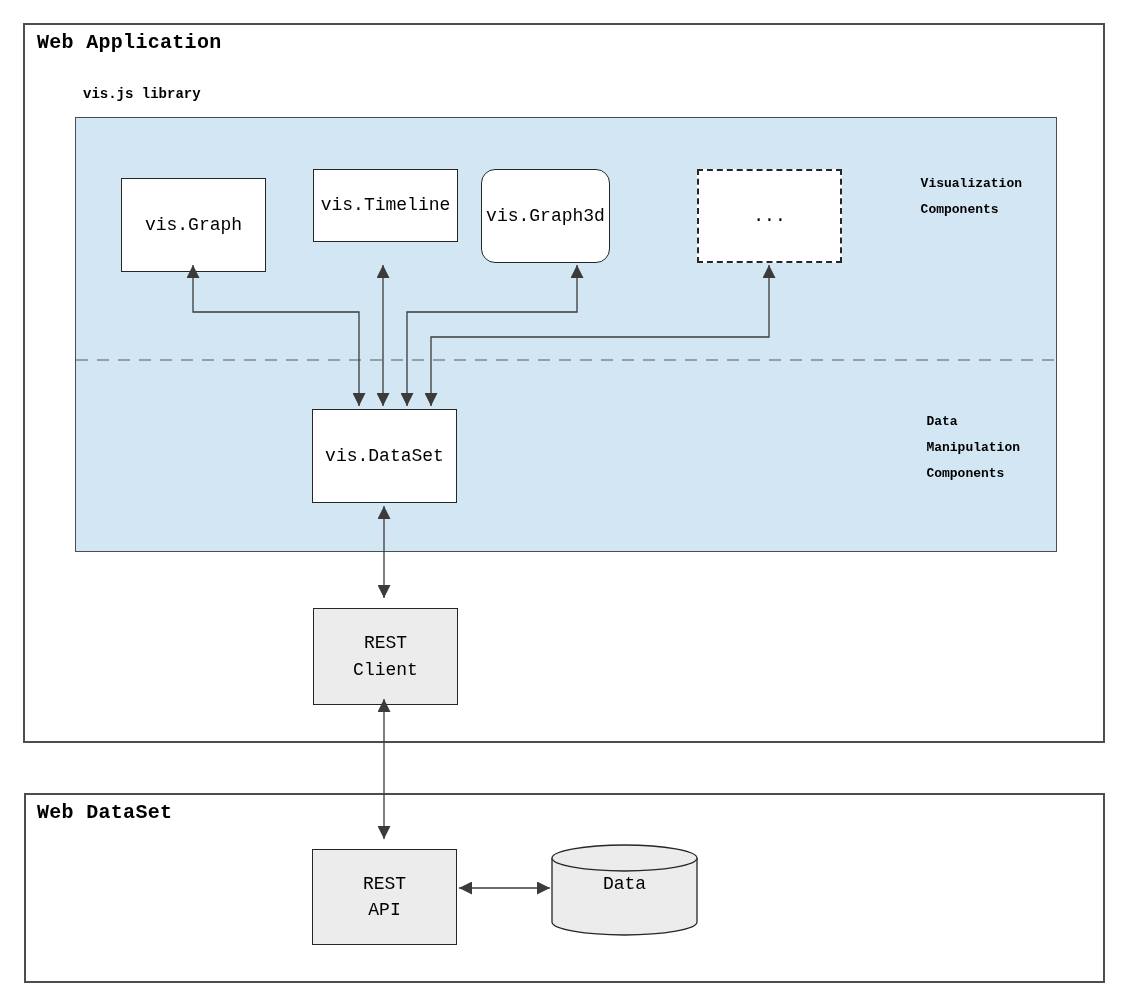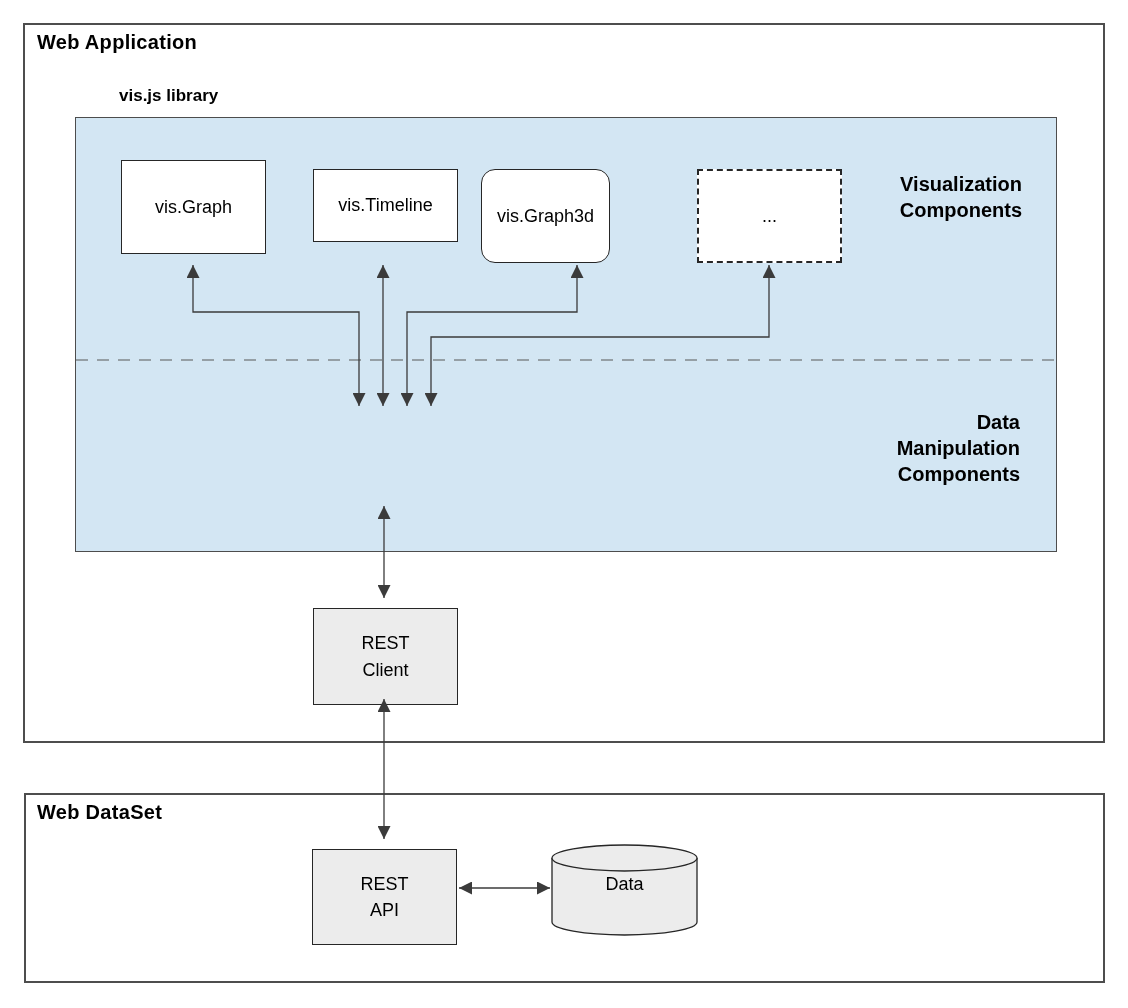--- a/index.html
+++ b/index.html
@@ -5,21 +5,21 @@
   html, body {
     margin: 0;
     padding: 0;
     background: #ffffff;
   }
   .canvas {
     position: relative;
     width: 1128px;
     height: 1008px;
     background: #ffffff;
-    font-family: Liberation Sans, sans-serif;
+    font-family: Liberation Mono, monospace;
     color: #000000;
     overflow: hidden;
   }
 
   
   .frame {
     position: absolute;
     background: #ffffff;
     border: 2px solid #4d4d4d;
     box-sizing: border-box;
@@ -36,24 +36,23 @@
   .blue-panel {
     position: absolute;
     left: 75px; top: 117px;
     width: 982px; height: 435px;
     background: #d3e6f3;
     border: 1px solid #4d4d4d;
     box-sizing: border-box;
   }
   .section-label {
     position: absolute;
-    font-size: 17px;
+    font-size: 14px;
     font-weight: bold;
     white-space: nowrap;
-    margin-left: 36px;
   }
 
   
   .node {
     position: absolute;
     box-sizing: border-box;
     background: #ffffff;
     border: 1.5px solid #262626;
     display: flex;
     align-items: center;
@@ -62,22 +61,22 @@
     font-size: 18px;
     line-height: 1.45;
     white-space: pre-line;
   }
   .node.dashed { border: 2px dashed #262626; }
   .node.gray { background: #ececec; margin-top: 8px; }
 
   
   .side-label {
     position: absolute;
-    text-align: right;
-    font-size: 20px;
+    text-align: left;
+    font-size: 13px;
     font-weight: bold;
     line-height: 26px;
     white-space: pre-line;
   }
 
   .overlay {
     position: absolute;
     left: 0; top: 0;
     pointer-events: none;
   }
@@ -94,28 +93,29 @@
 <body>
 
 <div class="canvas">
 
   <div class="frame" style="left:23px; top:23px; width:1082px; height:720px;"></div>
   <div class="frame-title" style="left:37px; top:31px;">Web Application</div>
 
   <div class="section-label" style="left:83px; top:86px;">vis.js library</div>
   <div class="blue-panel"></div>
 
-  <div class="node" style="left:121px; top:160px; width:145px; height:94px;">vis.Graph</div>
+  <div class="node" style="left:121px; top:178px; width:145px; height:94px;">vis.Graph</div>
   <div class="node" style="left:313px; top:169px; width:145px; height:73px;">vis.Timeline</div>
   <div class="node" style="left:481px; top:169px; width:129px; height:94px;border-radius:14px;">vis.Graph3d</div>
   <div class="node dashed" style="left:697px; top:169px; width:145px; height:94px;">...</div>
 
   <div class="side-label" style="right:106px; top:171px;">Visualization
 Components</div>
 
+  <div class="node" style="left:312px; top:409px; width:145px; height:94px;">vis.DataSet</div>
 
   <div class="side-label" style="right:108px; top:409px;">Data
 Manipulation
 Components</div>
 
   <div class="node gray" style="left:313px; top:600px; width:145px; height:97px;">REST
 Client</div>
 
   <div class="frame" style="left:24px; top:793px; width:1081px; height:190px;"></div>
   <div class="frame-title" style="left:37px; top:801px;">Web DataSet</div>

